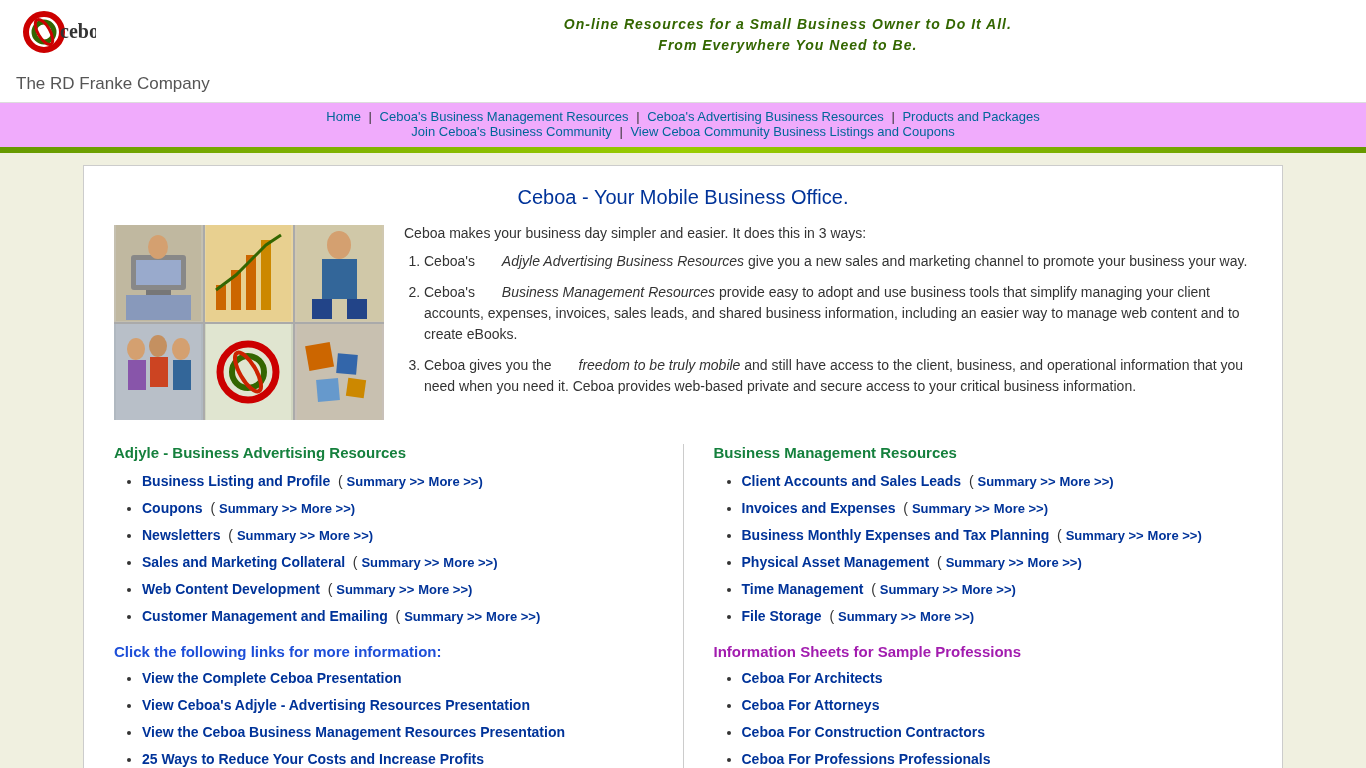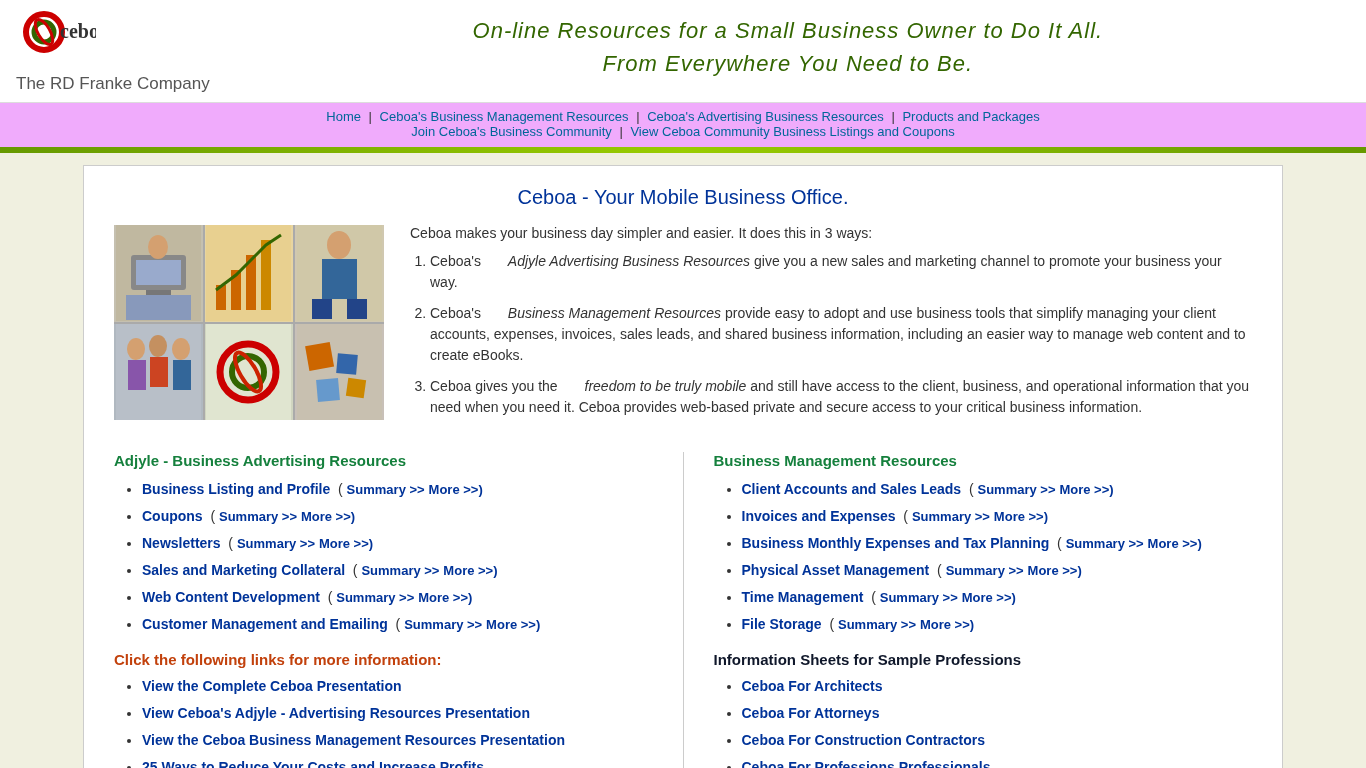--- a/index.html
+++ b/index.html
@@ -31,22 +31,22 @@
       margin-top: 18px;
     }
     #tagline {
       flex: 1;
       text-align: center;
       padding-top: 6px;
     }
     #tagline p {
       color: #336600;
       font-style: italic;
-      font-weight: normal;
-      font-size: 22px;
+      font-weight: bold;
+      font-size: 14px;
       line-height: 1.5;
       letter-spacing: 1px;
     }
 
     
     #nav {
       background: #f0abfc;
       text-align: center;
       padding: 6px 0 8px;
       border-top: 1px solid #ddd;
@@ -75,21 +75,21 @@
       text-align: center;
       color: #003399;
       font-size: 20px;
       font-weight: normal;
       margin-bottom: 16px;
     }
 
     
     #intro {
       display: flex;
-      gap: 26px;
+      gap: 20px;
       margin-bottom: 24px;
     }
     #intro-image {
       flex: 0 0 270px;
     }
     .collage-cell {
       background: #bbb;
       display: flex;
       align-items: center;
       justify-content: center;
@@ -146,38 +146,38 @@
       line-height: 1.5;
     }
     .col ul li a {
       color: #003399;
       font-weight: bold;
     }
     .summary-link { color: #006699; font-weight: normal; font-size: 13px; }
     .more-link { color: #006699; font-weight: normal; font-size: 13px; }
 
     .click-links-title {
-      color: #c2410c;
+      color: #1d4ed8;
       font-size: 15px;
       font-weight: bold;
       margin: 16px 0 8px;
     }
     .click-links-list {
       list-style: disc;
       margin-left: 20px;
     }
     .click-links-list li {
       margin-bottom: 5px;
     }
     .click-links-list li a {
       color: #003399;
     }
 
     .info-sheets-title {
-      color: #0f172a;
+      color: #a21caf;
       font-size: 15px;
       font-weight: bold;
       margin: 16px 0 8px;
     }
     .info-sheets-list {
       list-style: disc;
       margin-left: 20px;
     }
     .info-sheets-list li {
       margin-bottom: 5px;

